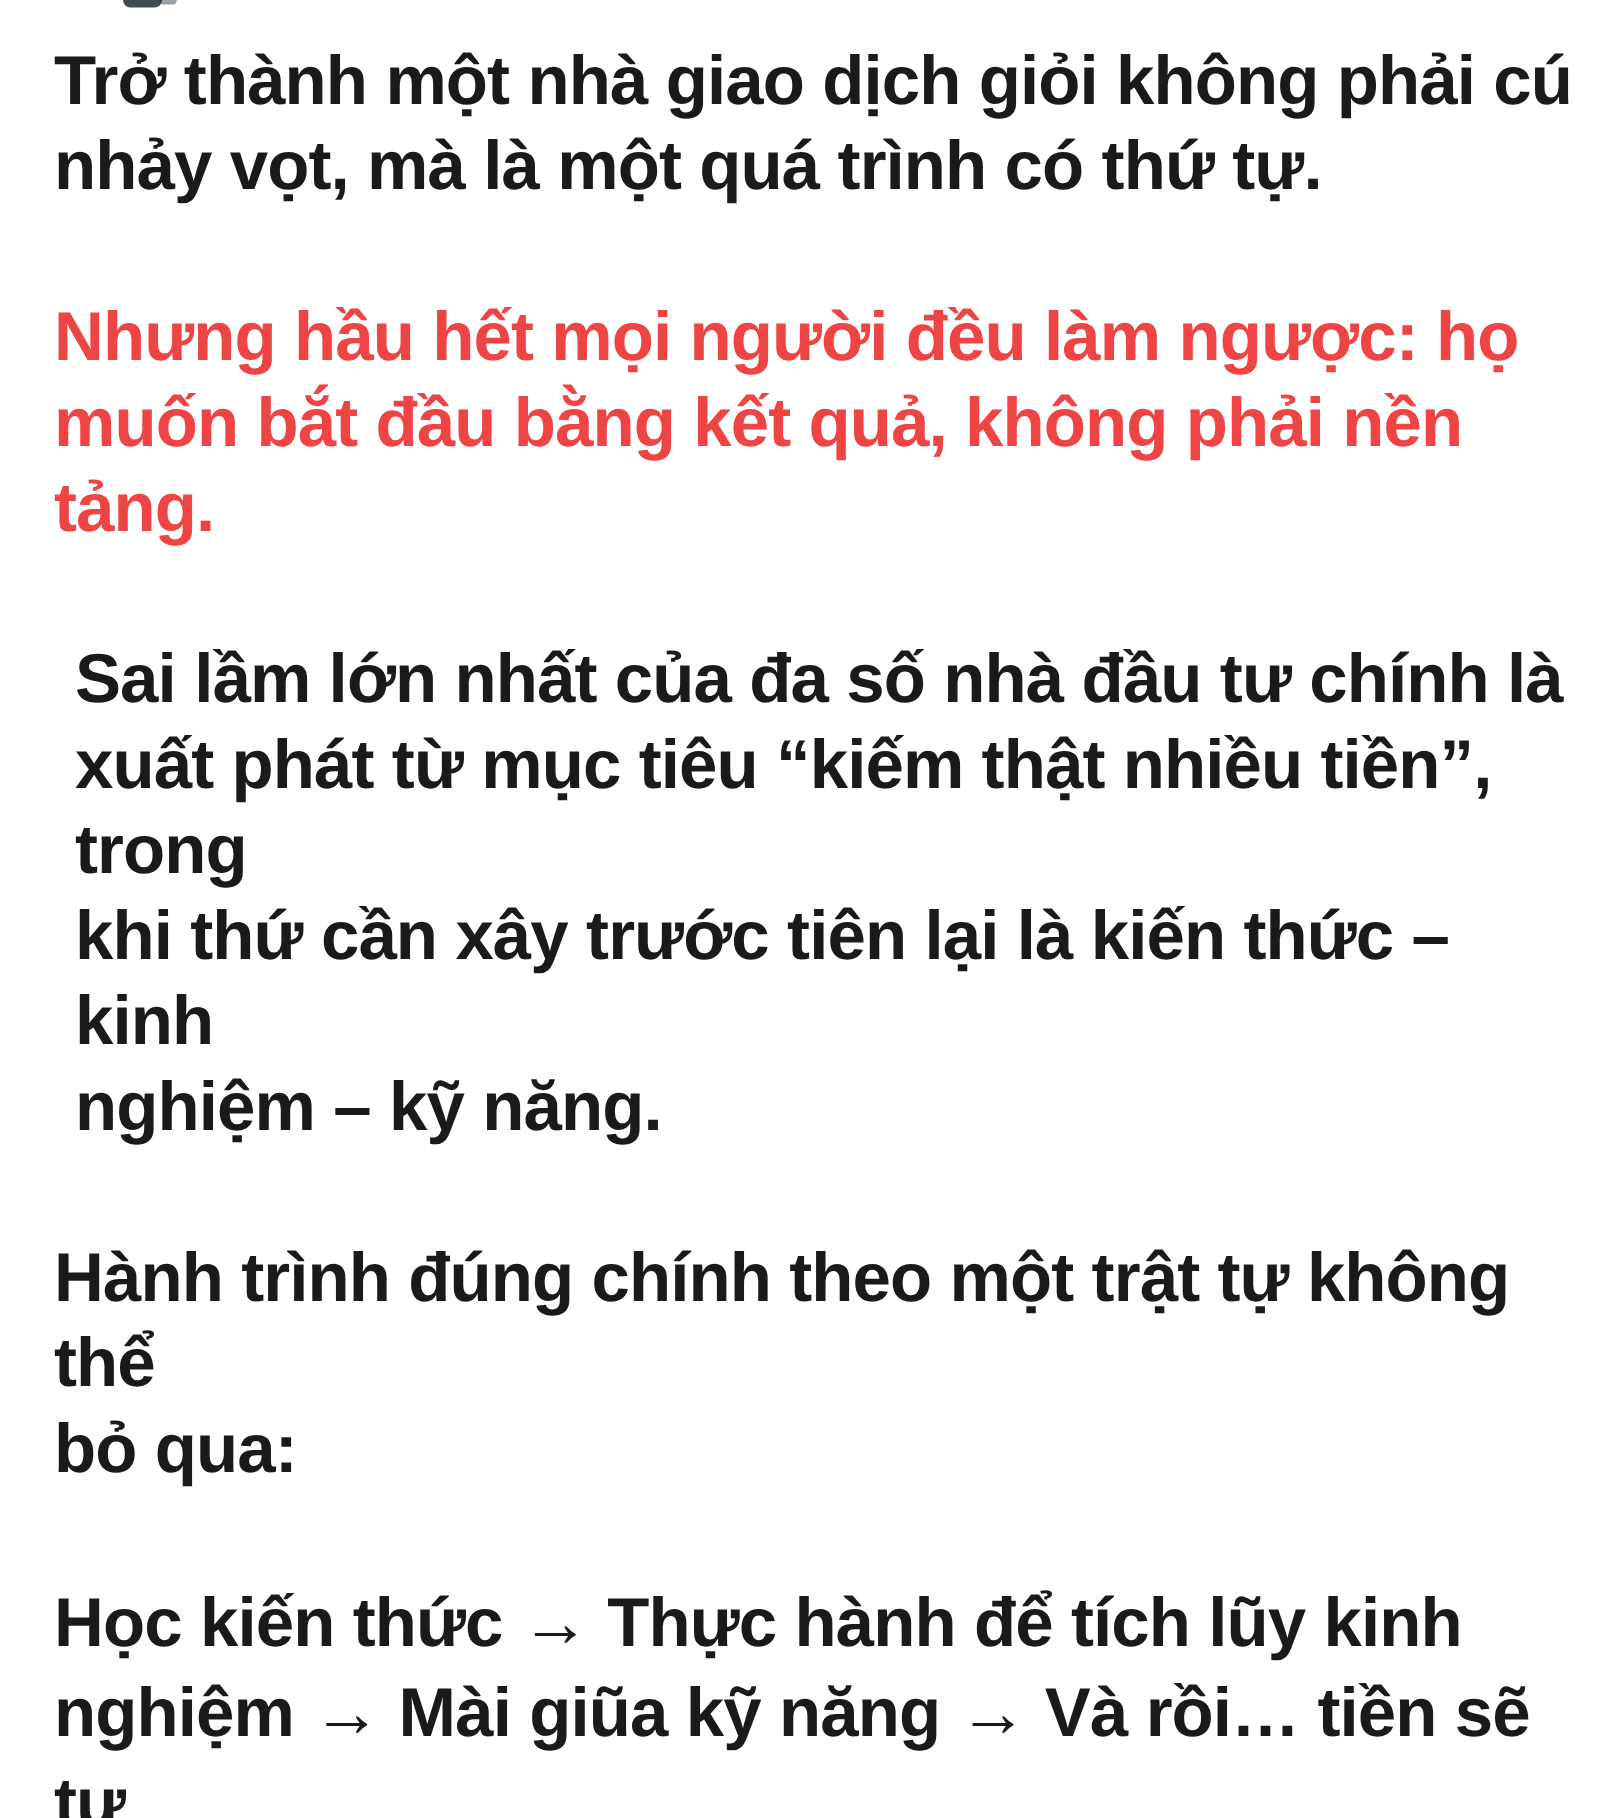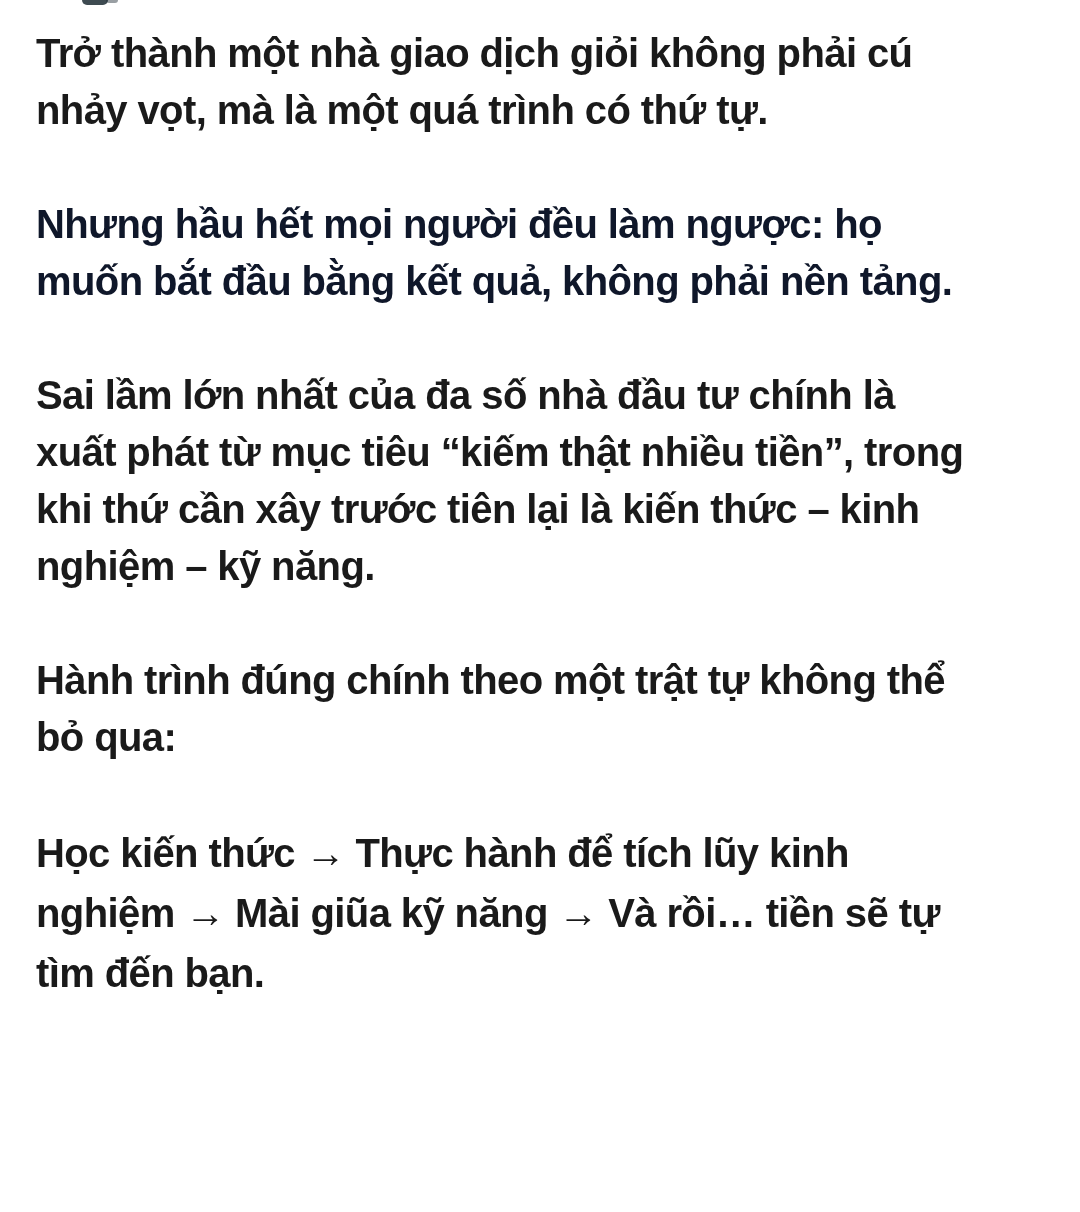--- a/index.html
+++ b/index.html
@@ -33,21 +33,21 @@
     opacity: 0.45;
   }
   .post-body {
     position: absolute;
     top: 25px;
     left: 36px;
     width: 1012px;
   }
   .para {
     margin: 0 0 57px 0;
-    font-size: 40px;
+    font-size: 46px;
     line-height: 57px;
     font-weight: bold;
     letter-spacing: -0.6px;
     color: #1a1a1a;
     white-space: pre-line; 
   }
   .para.wide-lines {
     line-height: 60px;
   }
   .para:last-child {
@@ -56,23 +56,23 @@
 </style>
 </head>
 <body style="background: rgb(255, 255, 255);">
 
 <div class="artifact" style="background: rgb(28, 43, 51);"></div>
 <div class="artifact-tail" style="background: rgb(28, 43, 51);"></div>
 
 <div class="post-body">
   <p class="para" style="color: rgb(26, 26, 26);">Trở thành một nhà giao dịch giỏi không phải cú
 nhảy vọt, mà là một quá trình có thứ tự.</p>
-  <p class="para" style="color: #0f172a;">Nhưng hầu hết mọi người đều làm ngược: họ
+  <p class="para" style="color: #ef4444;">Nhưng hầu hết mọi người đều làm ngược: họ
 muốn bắt đầu bằng kết quả, không phải nền tảng.</p>
-  <p class="para" style="color: rgb(26, 26, 26);">Sai lầm lớn nhất của đa số nhà đầu tư chính là
+  <p class="para" style="color: rgb(26, 26, 26); margin-left: 14px;">Sai lầm lớn nhất của đa số nhà đầu tư chính là
 xuất phát từ mục tiêu “kiếm thật nhiều tiền”, trong
 khi thứ cần xây trước tiên lại là kiến thức – kinh
 nghiệm – kỹ năng.</p>
   <p class="para" style="color: rgb(26, 26, 26);">Hành trình đúng chính theo một trật tự không thể
 bỏ qua:</p>
   <p class="para wide-lines" style="color: rgb(26, 26, 26);">Học kiến thức → Thực hành để tích lũy kinh
 nghiệm → Mài giũa kỹ năng → Và rồi… tiền sẽ tự
 tìm đến bạn.</p>
 
 </div>

